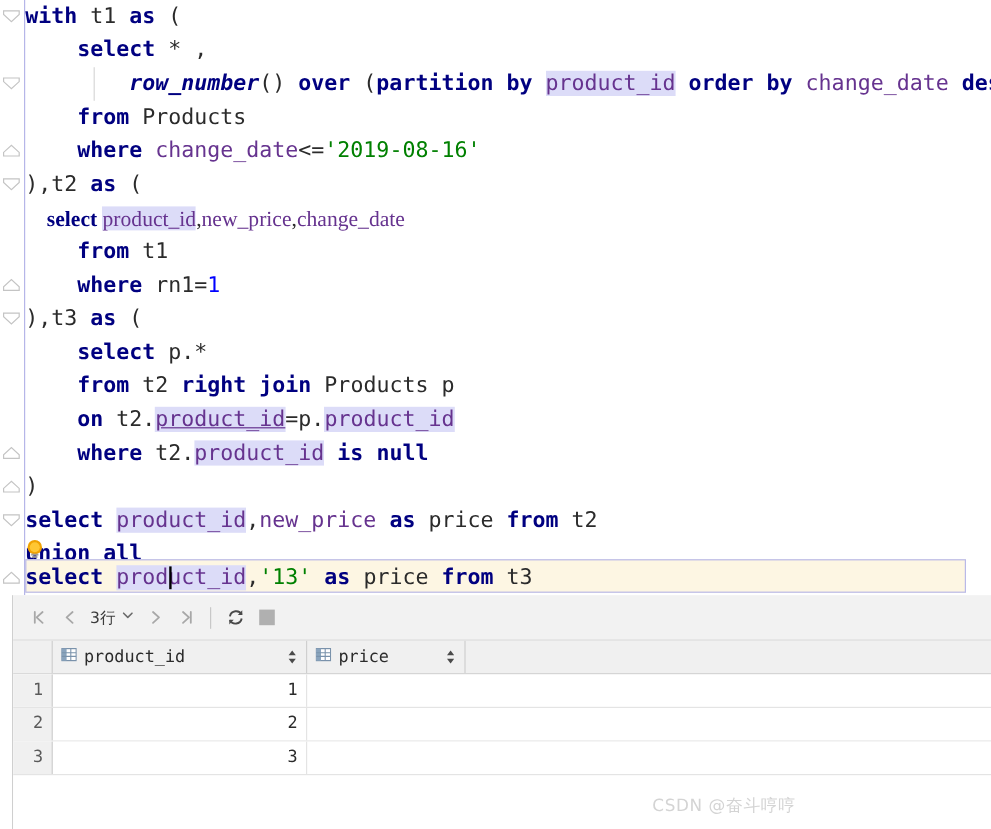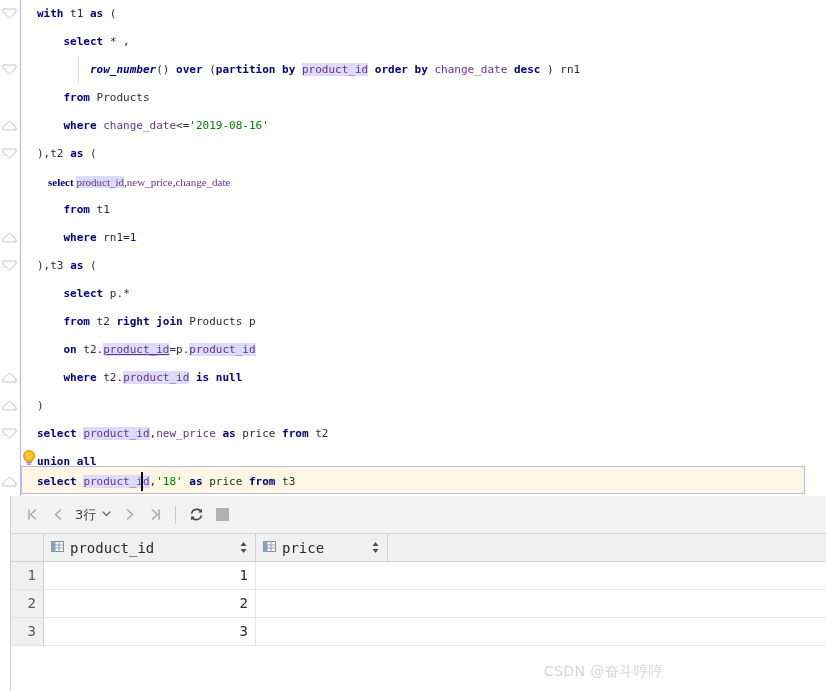--- a/index.html
+++ b/index.html
@@ -47,25 +47,25 @@
   .fold svg { display: block; }
 
   .code {
     position: absolute;
     left: 21px; top: 0;
     width: 805px;
     height: 496px;
   }
   .line {
     position: absolute;
-    left: 16px;
+    left: 0;
     height: 28px;
     line-height: 28px;
     white-space: pre;
-    font-size: 11px;
+    font-size: 18px;
     font-family: "DejaVu Sans Mono", monospace;
     color: #2b2b2b;
     letter-spacing: 0px;
   }
   .kw   { color: #000080; font-weight: bold; }
   .col  { color: #66338f; }
   .str  { color: #008000; }
   .num  { color: #0000ff; }
   .fn   { color: #000080; font-weight: bold; font-style: italic; }
   .pln  { color: #2b2b2b; }
@@ -316,21 +316,21 @@
         <div class="line" style="top: 224px;"><span class="pln">    </span><span class="kw">where</span><span class="pln"> rn1=</span><span class="num">1</span></div>
         <div class="line" style="top: 252px;"><span class="pln">),t3 </span><span class="kw">as</span><span class="pln"> (</span></div>
         <div class="line" style="top: 280px;"><span class="pln">    </span><span class="kw">select</span><span class="pln"> p.</span><span class="pln">*</span></div>
         <div class="line" style="top: 308px; text-align: right;"><span class="pln">    </span><span class="kw">from</span><span class="pln"> t2 </span><span class="kw">right</span><span class="pln"> </span><span class="kw">join</span><span class="pln"> Products p</span></div>
         <div class="line" style="top: 336px;"><span class="pln">    </span><span class="kw">on</span><span class="pln"> t2.</span><span class="col hl-u">product_id</span><span class="pln">=</span><span class="pln">p.</span><span class="col hl">product_id</span></div>
         <div class="line" style="top: 364px;"><span class="pln">    </span><span class="kw">where</span><span class="pln"> t2.</span><span class="col hl">product_id</span><span class="pln"> </span><span class="kw">is</span><span class="pln"> </span><span class="kw">null</span></div>
         <div class="line" style="top: 392px;"><span class="pln">)</span></div>
         <div class="line" style="top: 420px;"><span class="kw">select</span><span class="pln"> </span><span class="col hl">product_id</span><span class="pln">,</span><span class="col">new_price</span><span class="pln"> </span><span class="kw">as</span><span class="pln"> price </span><span class="kw">from</span><span class="pln"> t2</span></div>
         <div class="line" style="top: 448px;"><span class="kw">union</span><span class="pln"> </span><span class="kw">all</span></div>
         <div class="caret-line" style="top: 466px; left: 0px; width: 784px;"></div>
-        <div class="line" style="top: 468px;"><span class="kw">select</span><span class="pln"> </span><span class="col hl">product_id</span><span class="pln">,</span><span class="str">'18'</span><span class="pln"> </span><span class="kw">as</span><span class="pln"> price </span><span class="kw">from</span><span class="pln"> t3</span></div>
+        <div class="line" style="top: 468px;"><span class="kw">select</span><span class="pln"> </span><span class="col hl">product_id</span><span class="pln">,</span><span class="str">'13'</span><span class="pln"> </span><span class="kw">as</span><span class="pln"> price </span><span class="kw">from</span><span class="pln"> t3</span></div>
         <div class="caret" style="left: 120px; top: 472px;"></div>
       </div>
   </div>
 
   <span class="bulb" style="left:21px; top:449px;">
     <svg width="16" height="18" viewBox="0 0 16 18">
       <circle cx="8" cy="7" r="6" fill="#f0a202"></circle>
       <circle cx="8" cy="7" r="4.2" fill="#ffc733"></circle>
       <rect x="5" y="12.4" width="6" height="1.6" fill="#9a9a9a"></rect>
       <rect x="5.8" y="14.4" width="4.4" height="1.5" fill="#9a9a9a"></rect>

